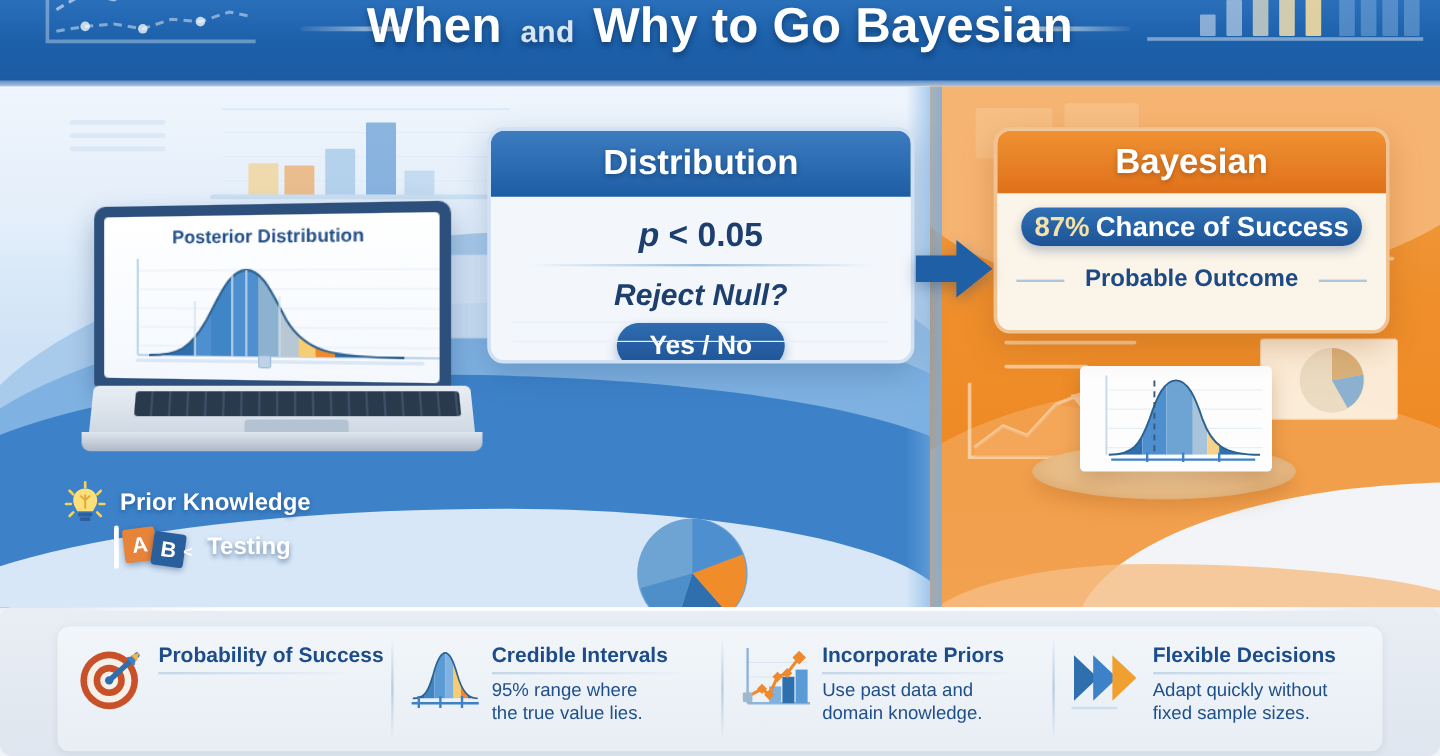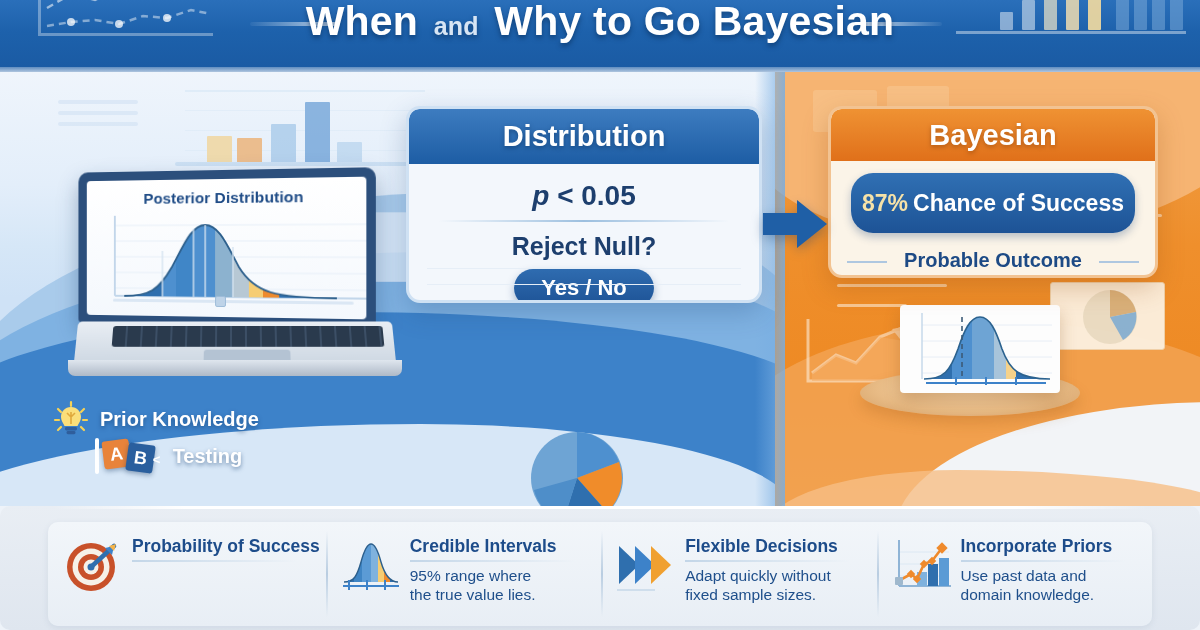--- a/index.html
+++ b/index.html
@@ -213,21 +213,21 @@
     text-align:center; margin-top:16px;
     font-size:28px; color:#1d3f6e; font-weight:bold;
   }
   .freq-p em { font-style:italic; }
   .freq-div {
     margin:8px auto 0; width:290px; height:2px;
     background:linear-gradient(90deg,rgba(150,185,220,0),#9cbfdf,rgba(150,185,220,0));
   }
   .freq-q {
     text-align:center; margin-top:10px;
-    font-size:25px; font-weight:bold; color:#1d3f6e;
+    font-size:25px; font-weight:bold; color:#1d3f6e;font-style:italic;
   }
   .freq-pill {
     margin:8px auto 0; width:140px; height:38px;
     background:linear-gradient(180deg,#2f6cb0,#1d5295);
     border-radius:19px; color:#fff;
     display:flex; align-items:center; justify-content:center;
     font-size:22px; font-weight:bold;
     box-shadow:0 4px 9px rgba(25,65,120,.35);
   }
   .freq-faint {
@@ -250,21 +250,21 @@
     overflow:hidden; z-index:5;
   }
   .card-bayes-hdr {
     height:52px; background:linear-gradient(180deg,#ef9233,#e0701a);
     border-radius:10px 10px 0 0;
     display:flex; align-items:center; justify-content:center;
     font-size:29px; font-weight:bold; color:#fff;
     text-shadow:0 2px 4px rgba(130,60,10,.5);
   }
   .bayes-pill {
-    margin:12px auto 16px; width:284px; height:60px;
+    margin:12px auto 16px; width:284px; height:32px;
     background:linear-gradient(180deg,#3070b4,#1d5396);
     border-radius:22px;
     display:flex; align-items:center; justify-content:center;
     font-size:23px; font-weight:bold; color:#ffffff;
     box-shadow:0 4px 9px rgba(25,65,120,.3);
   }
   .bayes-pill b { color:#f6e2a8; font-weight:bold; padding-right:5px; }
   .bayes-outcome {
     position:relative; margin-top:13px; text-align:center;
     font-size:20px; font-weight:bold; color:#1d4a85;
@@ -682,37 +682,20 @@
           <div class="f-title">Credible Intervals</div>
           <div class="f-underline"></div>
           <div class="f-desc">95% range where
 the true value lies.</div>
         </div>
       </div>
 
       <div class="feature">
         <div class="f-icon">
           <svg width="62" height="62" viewBox="0 0 62 62">
-            <polygon points="4,12 24,31 4,50" fill="#2f6fae"></polygon>
-            <polygon points="20,12 40,31 20,50" fill="#3d82c9"></polygon>
-            <polygon points="36,12 56,31 36,50" fill="#f0a030"></polygon>
-            <line x1="2" y1="56" x2="40" y2="56" stroke="#cfdeec" stroke-width="2"></line>
-          </svg>
-        </div>
-        <div class="f-text">
-          <div class="f-title">Flexible Decisions</div>
-          <div class="f-underline"></div>
-          <div class="f-desc">Adapt quickly without
-fixed sample sizes.</div>
-        </div>
-      </div>
-
-      <div class="feature">
-        <div class="f-icon">
-          <svg width="62" height="62" viewBox="0 0 62 62">
             <g stroke="#dce8f3" stroke-width="1">
               <line x1="8" y1="18" x2="58" y2="18"></line>
               <line x1="8" y1="30" x2="58" y2="30"></line>
               <line x1="8" y1="42" x2="58" y2="42"></line>
             </g>
             <line x1="8" y1="6" x2="8" y2="52" stroke="#8fb4d6" stroke-width="2"></line>
             <line x1="8" y1="52" x2="60" y2="52" stroke="#8fb4d6" stroke-width="2"></line>
             <rect x="26" y="38" width="10" height="14" fill="#7fb2de"></rect>
             <rect x="37" y="30" width="10" height="22" fill="#2f6fae"></rect>
             <rect x="48" y="24" width="10" height="28" fill="#5b9bd5"></rect>
@@ -728,16 +711,33 @@
           </svg>
         </div>
         <div class="f-text">
           <div class="f-title">Incorporate Priors</div>
           <div class="f-underline"></div>
           <div class="f-desc">Use past data and
 domain knowledge.</div>
         </div>
       </div>
 
+      <div class="feature">
+        <div class="f-icon">
+          <svg width="62" height="62" viewBox="0 0 62 62">
+            <polygon points="4,12 24,31 4,50" fill="#2f6fae"></polygon>
+            <polygon points="20,12 40,31 20,50" fill="#3d82c9"></polygon>
+            <polygon points="36,12 56,31 36,50" fill="#f0a030"></polygon>
+            <line x1="2" y1="56" x2="40" y2="56" stroke="#cfdeec" stroke-width="2"></line>
+          </svg>
+        </div>
+        <div class="f-text">
+          <div class="f-title">Flexible Decisions</div>
+          <div class="f-underline"></div>
+          <div class="f-desc">Adapt quickly without
+fixed sample sizes.</div>
+        </div>
+      </div>
+
     </div>
   </div>
 
 </div>
 
 </body></html>

